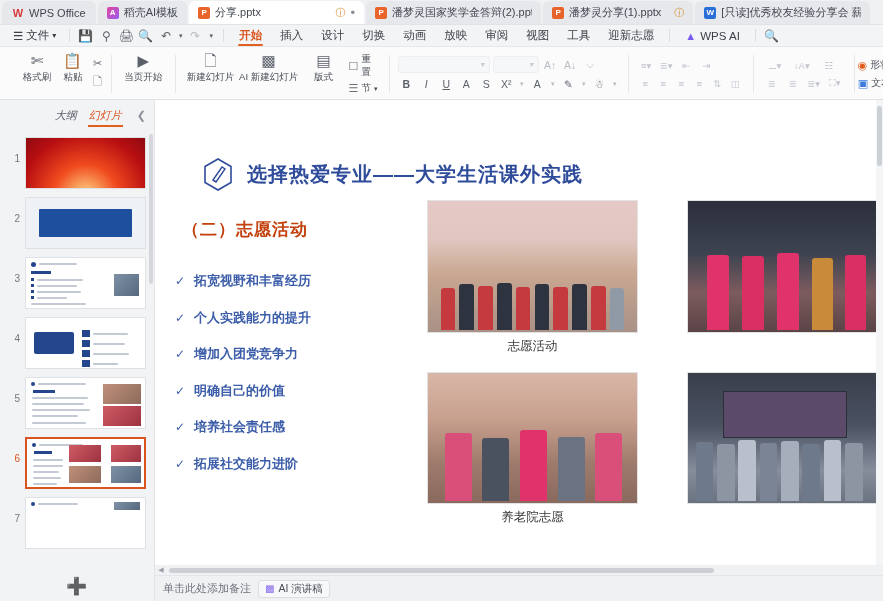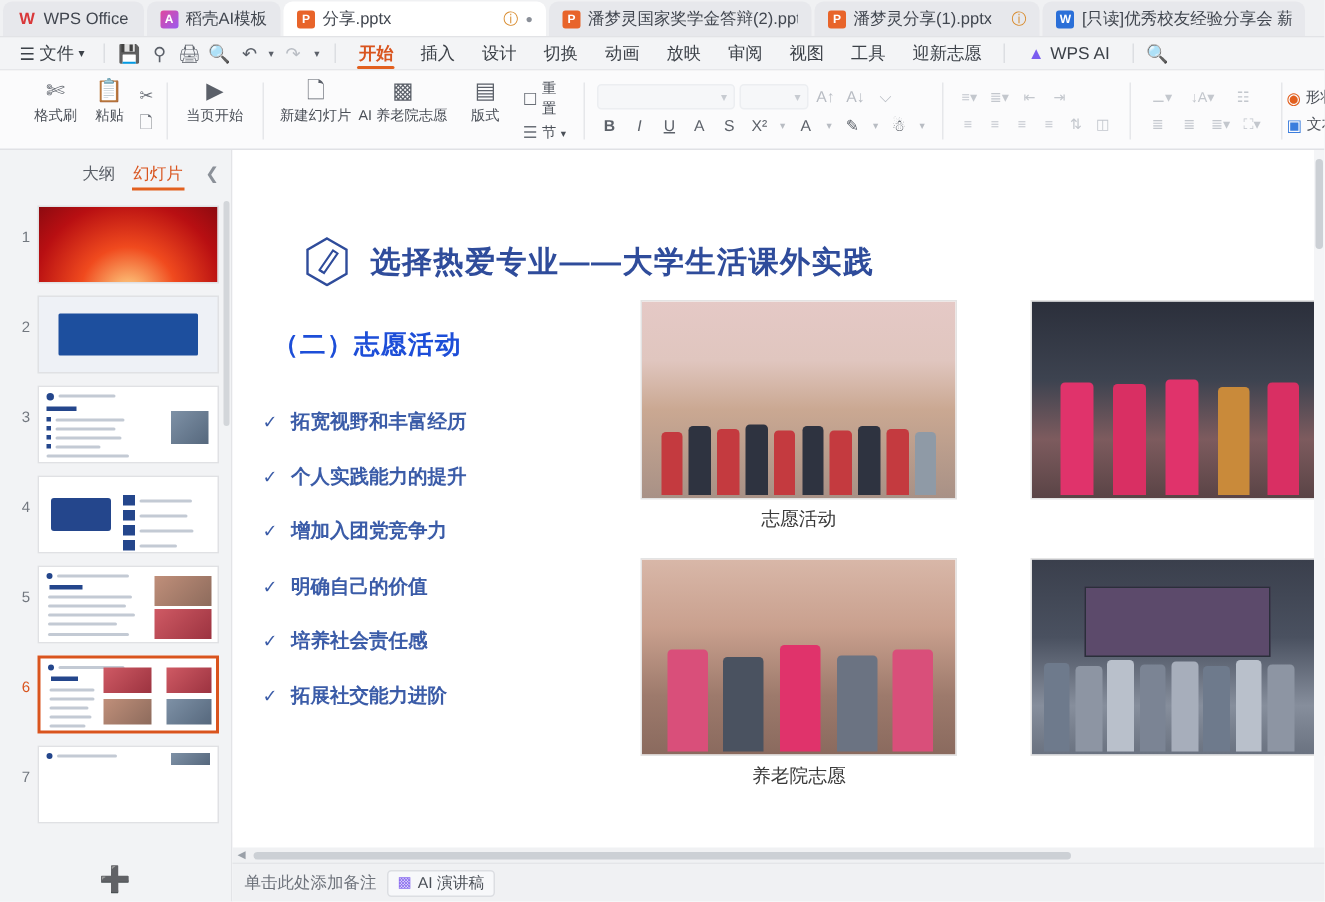--- a/index.html
+++ b/index.html
@@ -92,21 +92,21 @@
   .insitem{display:flex;align-items:center;gap:3px;font-size:10px;color:#4a4f57;white-space:nowrap;}
   .insitem .gi{font-size:11px;}
   .orange{color:#e2601f}.blue{color:#3b7ddd}
 
   
   .body{ position:absolute; top:100px; left:0; right:0; bottom:0; display:flex; }
 
   
   .sidebar{width:155px;background:#f2f3f5;display:flex;flex-direction:column;border-right:1px solid #e3e4e7;}
   .sidehead{height:30px;display:flex;align-items:center;justify-content:flex-end;gap:10px;padding-right:8px;font-size:11px;color:#5a5f67;}
-  .sidetab{position:relative;padding:2px 1px;}
+  .sidetab{position:relative;padding:2px 1px;font-style:italic;}
   .sidetab.active{color:#d9541e;}
   .sidetab.active:after{content:"";position:absolute;left:0;right:0;bottom:-2px;height:2px;background:#e2601f;}
   .collapse{color:#8b9098;font-size:11px;padding-left:4px;}
   .thumbs{flex:1;overflow:hidden;position:relative;padding-top:3px;}
   .thumbrow{display:flex;align-items:flex-start;gap:5px;padding:4px 8px 4px 4px;}
   .tnum{width:16px;text-align:right;font-size:10px;color:#72777f;padding-top:16px;flex:0 0 16px;}
   .thumbrow.sel .tnum{color:#d9541e;}
   .tcard{flex:1;height:52px;background:#fff;border:1px solid #e0e1e4;overflow:hidden;position:relative;}
   .thumbrow.sel .tcard{border:2px solid #d9541e;}
   .addslide{height:30px;display:flex;align-items:center;justify-content:center;color:#5a5f67;font-size:17px;}
@@ -123,21 +123,21 @@
   .ph.g{background:linear-gradient(135deg,#7e91a6,#56687d);}
   .ph.r{background:linear-gradient(135deg,#cf5a64,#9c3340);}
 
   
   .canvaswrap{flex:1;background:#fff;position:relative;overflow:hidden;}
   .slide{position:absolute;left:0;top:0;width:728px;height:455px;background:#fff;}
   .slidetitle{position:absolute;left:48px;top:58px;display:flex;align-items:center;gap:14px;}
   .hexicon{width:30px;height:33px;position:relative;}
   .hexicon svg{display:block}
   .ttext{font-size:20px;color:#2f4c9b;font-weight:bold;letter-spacing:1px;white-space:nowrap;}
-  .subtitle{position:absolute;left:27px;top:118px;font-size:17px;color:#1d4ed8;font-weight:bold;letter-spacing:1px;}
+  .subtitle{position:absolute;left:27px;top:118px;font-size:17px;color:#c2410c;font-weight:bold;letter-spacing:1px;}
   .bullets{position:absolute;left:20px;top:172px;display:flex;flex-direction:column;gap:18.5px;}
   .bullet{display:flex;align-items:center;gap:9px;font-size:13px;color:#3b5ca8;font-weight:bold;}
   .chk{color:#3b5ca8;font-size:12px;}
   .photo{position:absolute;border:1px solid #e3e3e3;overflow:hidden;}
   .pcap{position:absolute;font-size:12.5px;color:#3a3a3a;font-family:"Liberation Serif","DejaVu Serif",serif;text-align:center;}
   .pimg{width:100%;height:100%;position:relative;}
   .i1{background:linear-gradient(#e5c9c6 0%,#e0c6bf 30%,#caa892 55%,#a89186 100%);}
   .i2{background:linear-gradient(#2b2f3b 0%,#3d4350 40%,#7d5b5e 70%,#5a4446 100%);}
   .i3{background:linear-gradient(#d8b7a8 0%,#c9a08e 35%,#9d7a6c 70%,#8a6a5e 100%);}
   .i4{background:linear-gradient(#3a3f4c 0%,#4a5160 40%,#868e9c 75%,#6a7280 100%);}
@@ -287,21 +287,21 @@
       </div>
     </div>
 
     <div class="rgroup">
       <div class="bigbtn wide">
         <span class="gi">🗋</span>
         <span class="lbl">新建幻灯片</span>
       </div>
       <div class="bigbtn wide">
         <span class="gi">▩</span>
-        <span class="lbl">AI 养老院志愿</span>
+        <span class="lbl">AI 新建幻灯片</span>
       </div>
       <div class="bigbtn wide">
         <span class="gi">▤</span>
         <span class="lbl">版式</span>
       </div>
       <div class="stackcol">
         <div class="smallitem">
           <span class="gi">☐</span>
           <span>重置</span>
         </div>

